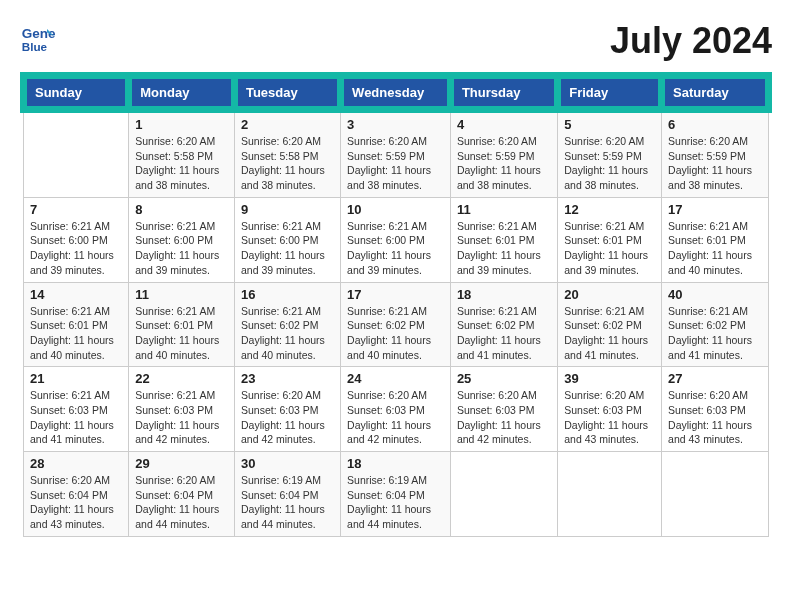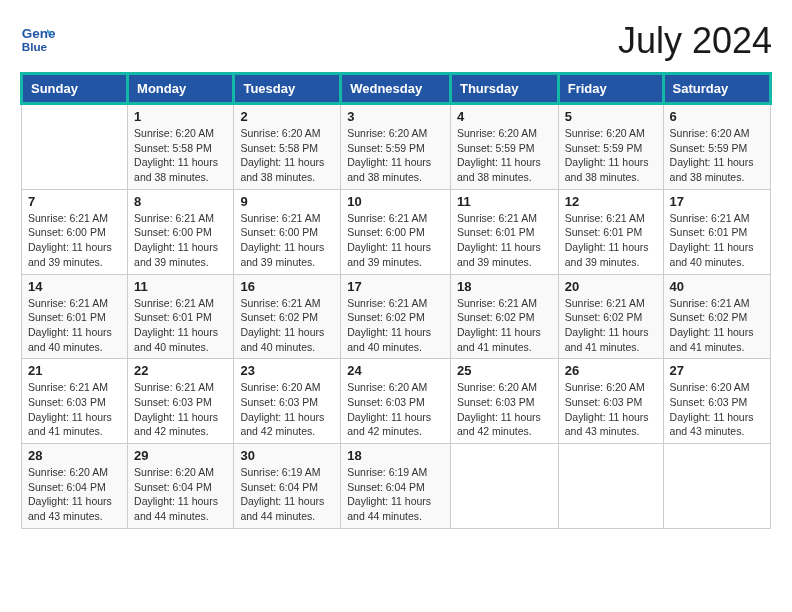--- a/index.html
+++ b/index.html
@@ -23,39 +23,39 @@
     }
     .logo-icon {
       width: 36px;
       height: 36px;
     }
     .title-block {
       text-align: right;
     }
     .month-title {
       font-size: 36px;
-      font-weight: normal;
+      font-weight: bold;
       color: #1a1a1a;
     }
     .location-title {
       font-size: 16px;
       color: #444;
     }
     table {
       width: 100%;
       border-collapse: collapse;
     }
     thead tr th {
       background: #2255a4;
       color: #fff;
       font-size: 13px;
       font-weight: bold;
       padding: 6px 8px;
       text-align: left;
-      border: 3px solid #14b8a6;
+      border: 7px solid #14b8a6;
     }
     tbody tr td {
       border: 1px solid #ccc;
       vertical-align: top;
       padding: 4px 6px;
       font-size: 11px;
       color: #222;
       min-height: 80px;
       width: 113px;
     }
@@ -261,21 +261,21 @@
 Sunset: 6:03 PM
 Daylight: 11 hours and 42 minutes.</div>
         </td>
         <td>
           <span class="day-number">25</span>
           <div class="day-info" style="white-space: pre-line;">Sunrise: 6:20 AM
 Sunset: 6:03 PM
 Daylight: 11 hours and 42 minutes.</div>
         </td>
         <td>
-          <span class="day-number">26</span>
+          <span class="day-number">39</span>
           <div class="day-info" style="white-space: pre-line;">Sunrise: 6:20 AM
 Sunset: 6:03 PM
 Daylight: 11 hours and 43 minutes.</div>
         </td>
         <td>
           <span class="day-number">27</span>
           <div class="day-info" style="white-space: pre-line;">Sunrise: 6:20 AM
 Sunset: 6:03 PM
 Daylight: 11 hours and 43 minutes.</div>
         </td>

